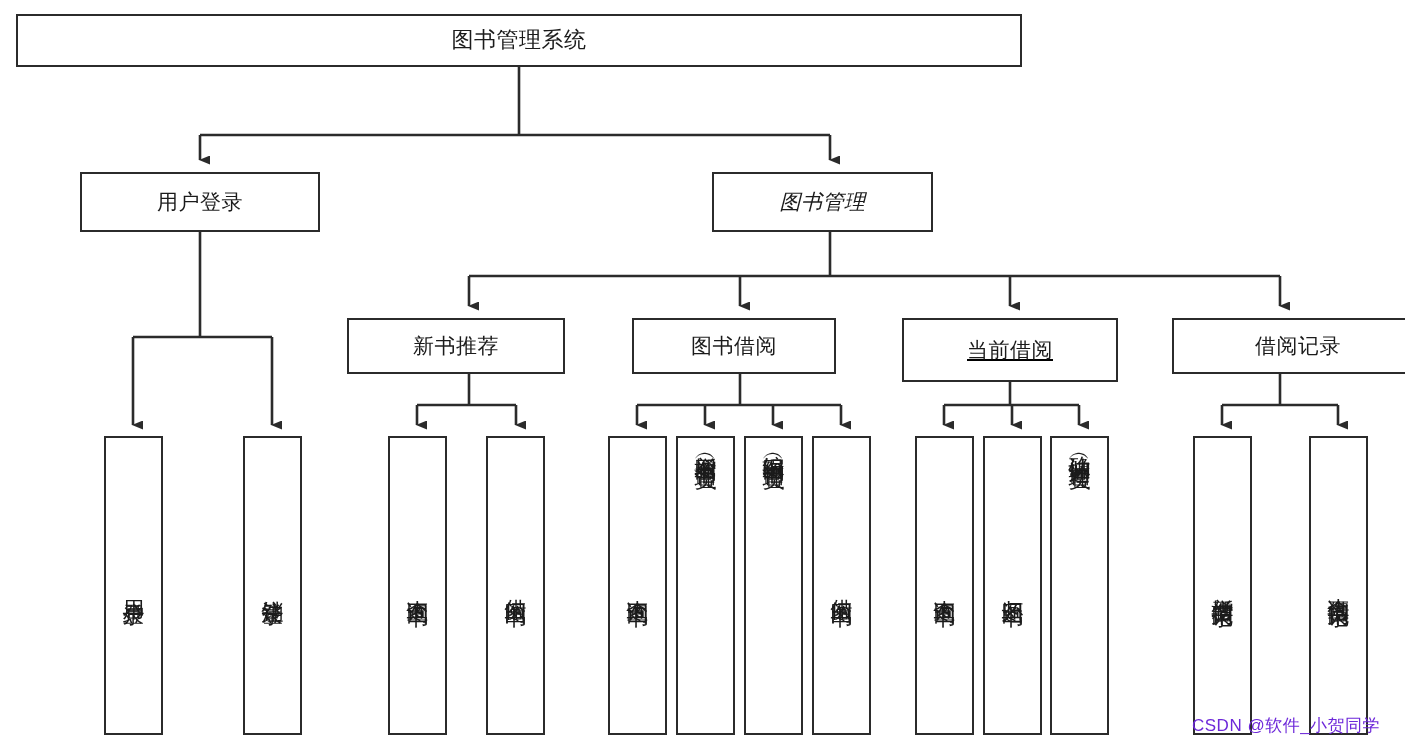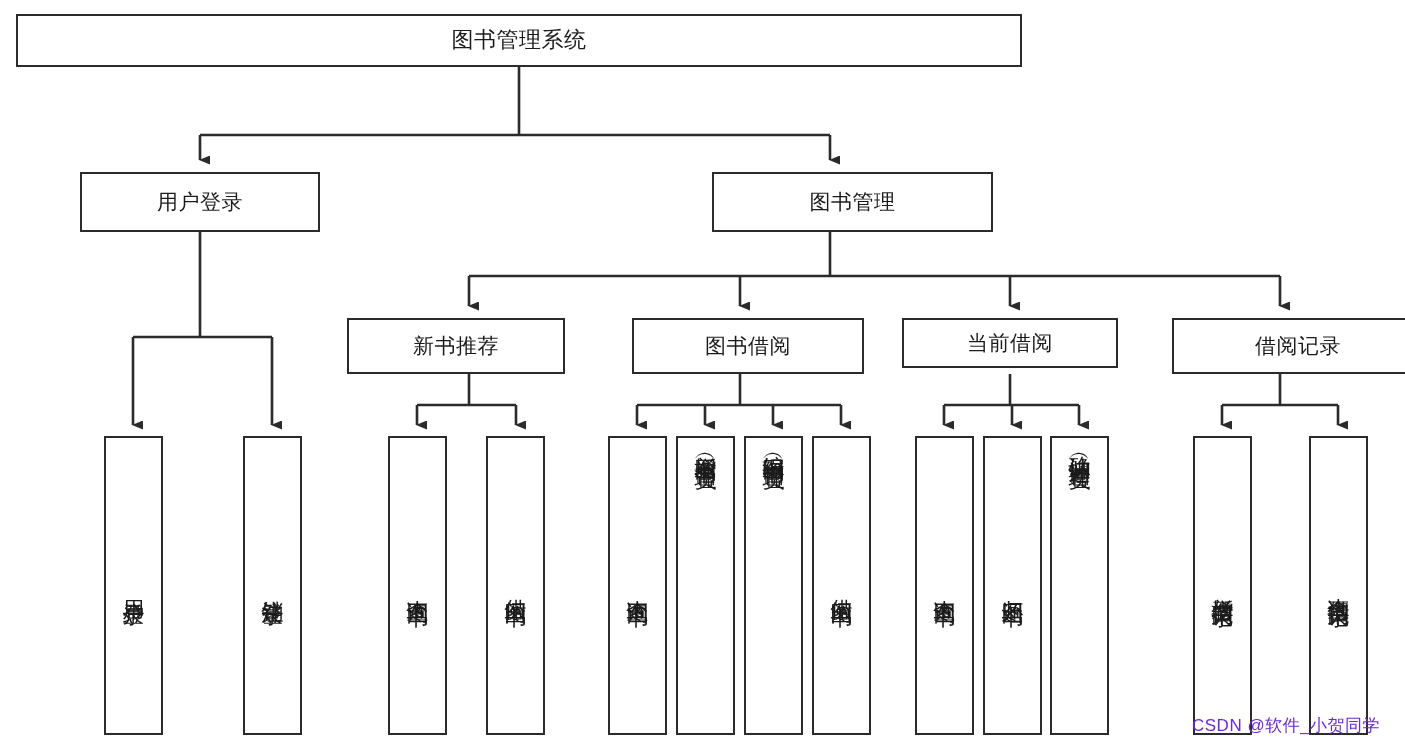--- a/index.html
+++ b/index.html
@@ -128,31 +128,31 @@
     </g>
   </svg>
 
   <div class="node h root" style="left:16px; top:14px; width:1006px; height:53px;">
     <span class="lbl">图书管理系统</span>
   </div>
 
   <div class="node h" style="left:80px; top:172px; width:240px; height:60px;">
     <span class="lbl">用户登录</span>
   </div>
-  <div class="node h" style="left:712px; top:172px; width:281px; height:60px;">
+  <div class="node h" style="left:712px; top:172px; width:221px; height:60px;font-style:italic;">
     <span class="lbl">图书管理</span>
   </div>
 
   <div class="node h" style="left:347px; top:318px; width:218px; height:56px;">
     <span class="lbl">新书推荐</span>
   </div>
-  <div class="node h" style="left:632px; top:318px; width:232px; height:56px;">
+  <div class="node h" style="left:632px; top:318px; width:204px; height:56px;">
     <span class="lbl">图书借阅</span>
   </div>
-  <div class="node h" style="left:902px; top:318px; width:216px; height:50px;">
+  <div class="node h" style="left:902px; top:318px; width:216px; height:64px;text-decoration:underline;">
     <span class="lbl">当前借阅</span>
   </div>
   <div class="node h" style="left:1172px; top:318px; width:252px; height:56px;">
     <span class="lbl">借阅记录</span>
   </div>
 
   <div class="node v mid" style="left:104px; top:436px; width:59px; height:299px;">
     <span class="lbl">用户登录</span>
   </div>
   <div class="node v mid" style="left:243px; top:436px; width:59px; height:299px;">

